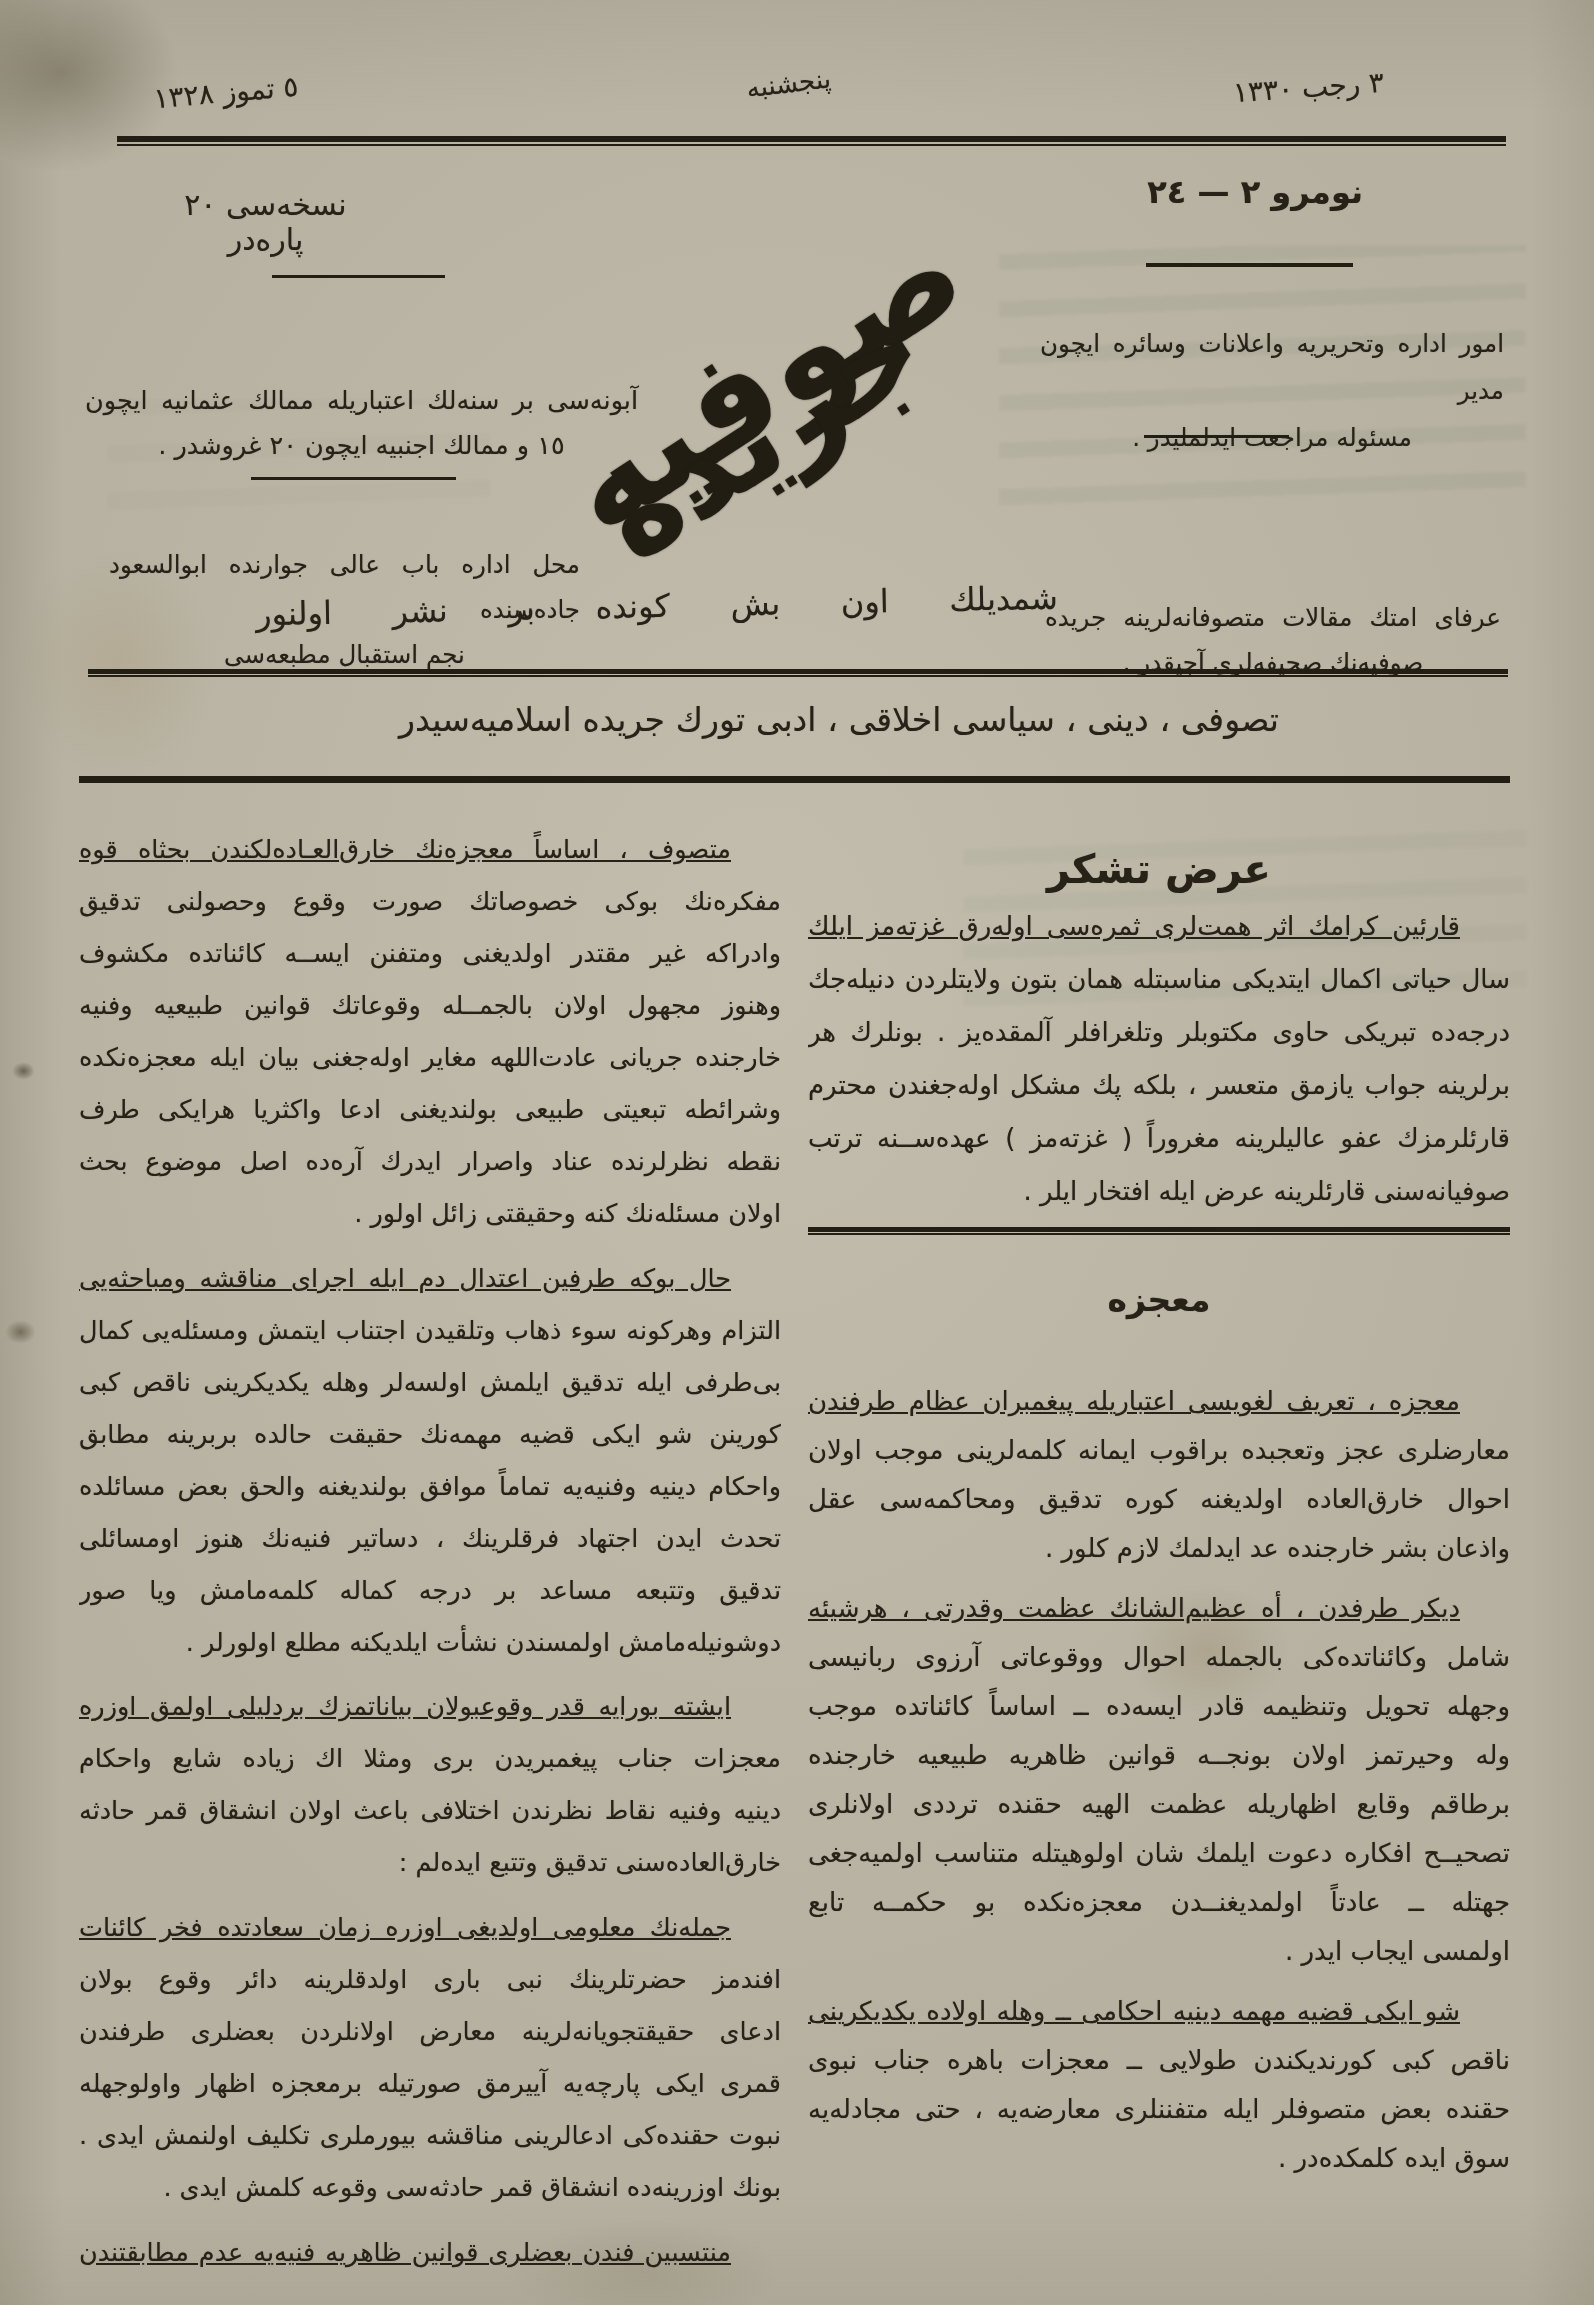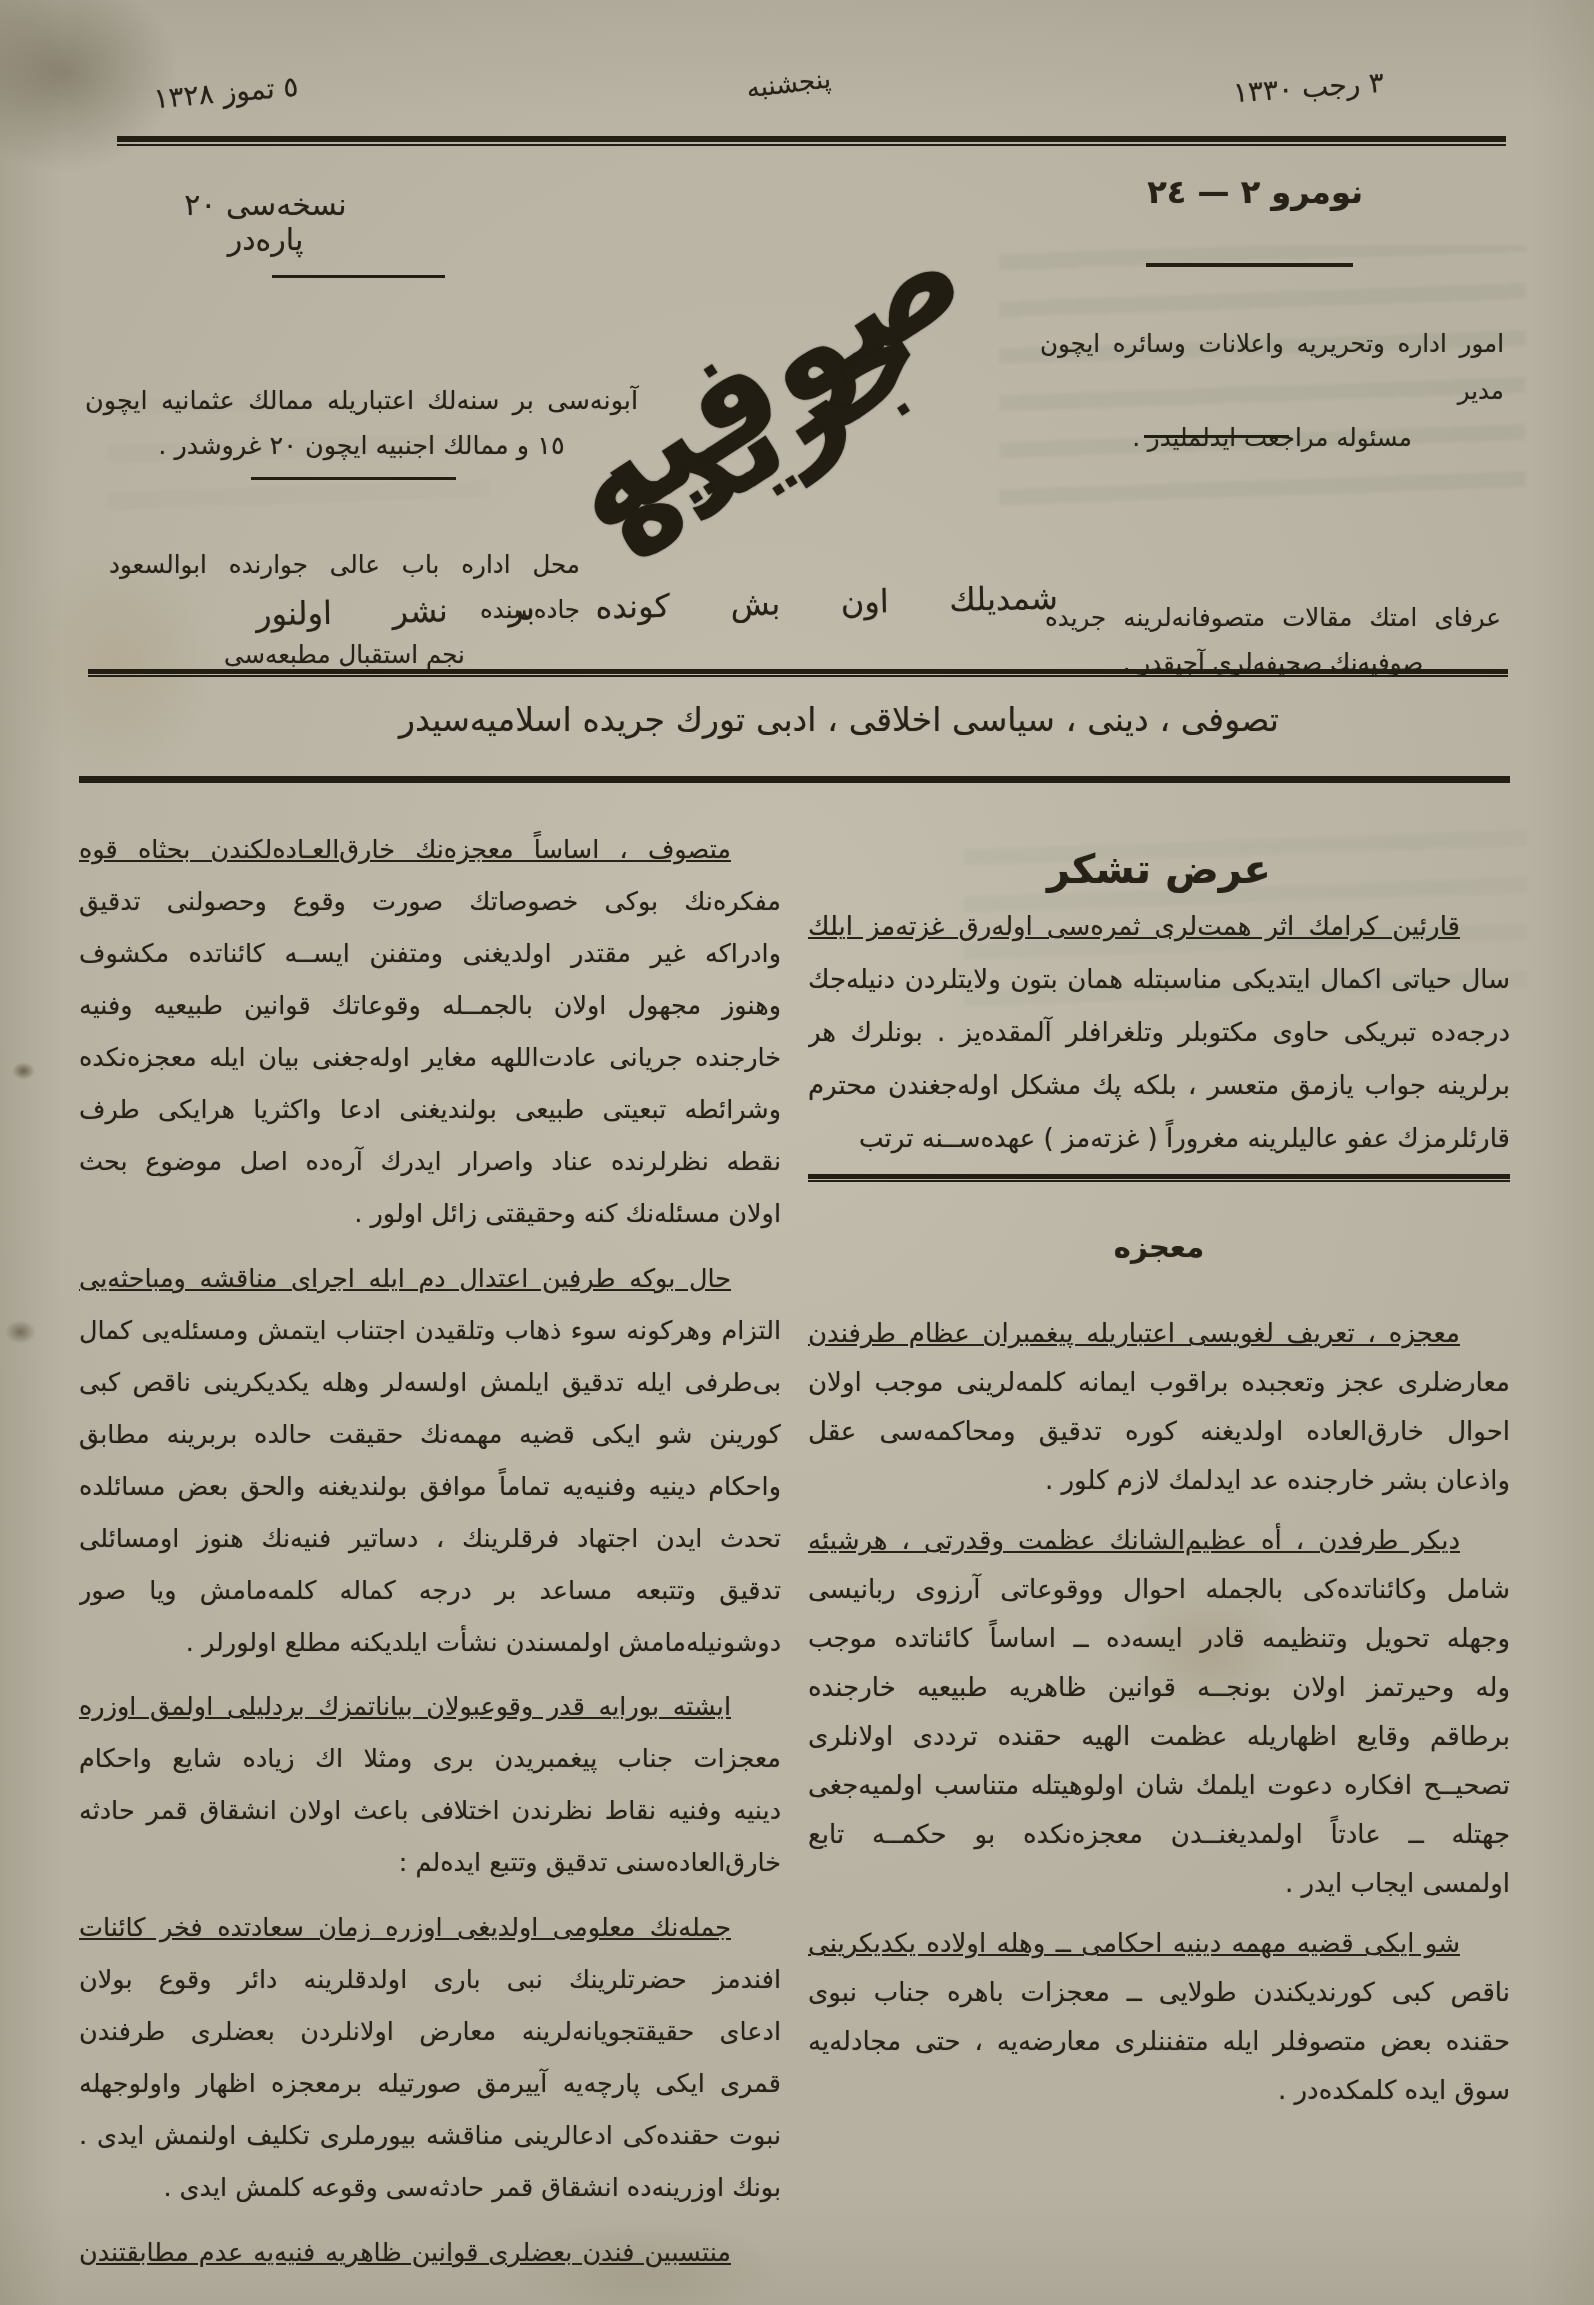--- a/index.html
+++ b/index.html
@@ -49,21 +49,21 @@
   .masthead-inner{transform:rotate(-33deg);display:flex;flex-direction:column;align-items:center;}
   .m-word{font-weight:bold;color:#211d13;line-height:.8;text-shadow:0 0 1.8px rgba(33,29,19,.6);}
   .m-top{font-size:136px;align-self:flex-start;margin-right:31px;}
   .m-bottom{font-size:124px;align-self:flex-end;margin-left:12.7px;margin-top:-60px;}
   
   .col{position:absolute;width:702px;}
   .col-right{left:809px;top:846px;}
   .col-left{left:80px;top:823px;}
   .art-title{width:100%;text-align:center;font-weight:bold;}
   .title-1{font-size:40px;line-height:47px;margin-bottom:7.3px;}
-  .title-2{font-size:29px;line-height:42px;margin-top:44px;margin-bottom:41px;}
+  .title-2{font-size:33px;line-height:42px;margin-top:44px;margin-bottom:56px;}
   .para{width:100%;}
   .para .tline{text-align:justify;text-align-last:justify;overflow:hidden;}
   .para .tline:first-child{padding-right:50px;text-decoration:underline;}
   .para .tline:last-child{text-align-last:right;}
   .para.cont .tline:last-child{text-align-last:justify;}
   .col-right .para{font-size:26px;}
   .col-right .para.lead .tline{line-height:53px;height:53px;}
   .col-right .para.mid .tline{line-height:49px;height:49px;}
   .col-right .para.mid{margin-bottom:11px;}
   .col-left .para .tline{line-height:52px;height:52px;font-size:25.5px;}
@@ -143,20 +143,21 @@
   <div class="abs rule rule-motto"></div>
 
   <section class="col col-right">
     <div class="txt art-title title-1">عرض تشكر</div>
     <div class="txt para lead">
         <div class="tline">قارئين كرامك اثر همت‌لری ثمره‌سی اوله‌رق غزته‌مز ايلك</div>
         <div class="tline">سال حياتی اكمال ايتديكی مناسبتله همان بتون ولايتلردن دنيله‌جك</div>
         <div class="tline">درجه‌ده تبريكی حاوی مكتوبلر وتلغرافلر آلمقده‌يز . بونلرك هر</div>
         <div class="tline">برلرينه جواب يازمق متعسر ، بلكه پك مشكل اوله‌جغندن محترم</div>
         <div class="tline">قارئلرمزك عفو عاليلرينه مغروراً ( غزته‌مز ) عهده‌ســنه ترتب</div>
+        <div class="tline">صوفيانه‌سنی قارئلرينه عرض ايله افتخار ايلر .</div>
       </div>
     <div class="rule-dbl col-rule"></div>
     <div class="txt art-title title-2">معجزه</div>
     <div class="txt para mid">
         <div class="tline">معجزه ، تعريف لغويسی اعتباريله پيغمبران عظام طرفندن</div>
         <div class="tline">معارضلری عجز وتعجبده براقوب ايمانه كلمه‌لرينی موجب اولان</div>
         <div class="tline">احوال خارق‌العاده اولديغنه كوره تدقيق ومحاكمه‌سی عقل</div>
         <div class="tline">واذعان بشر خارجنده عد ايدلمك لازم كلور .</div>
       </div>
     <div class="txt para mid">

